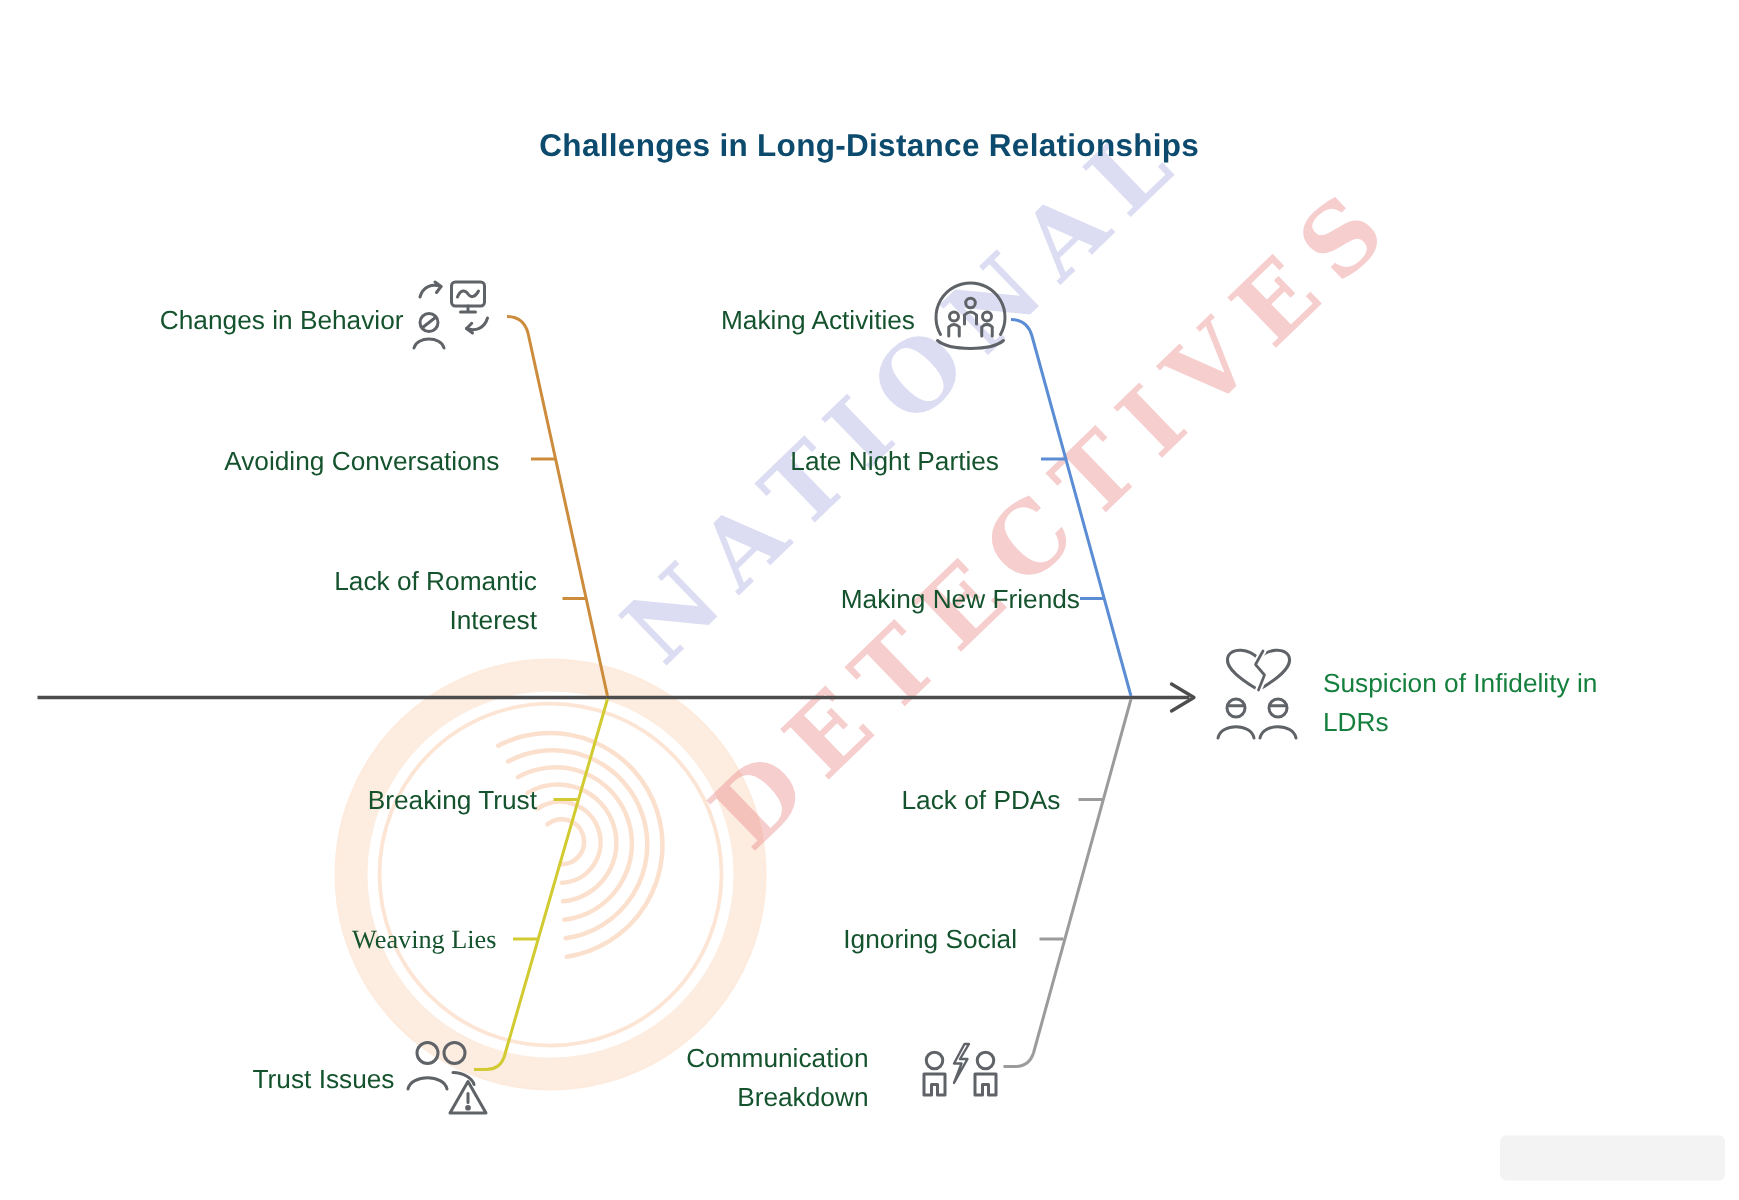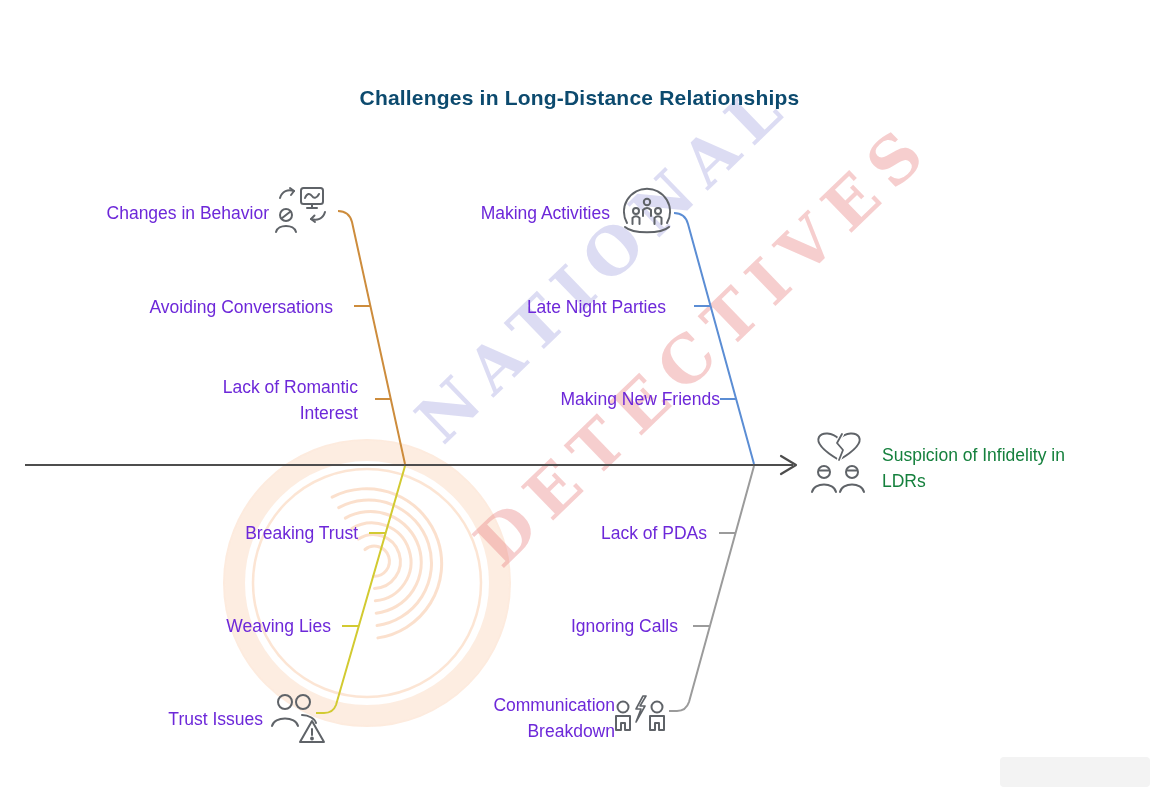--- a/index.html
+++ b/index.html
@@ -27,21 +27,21 @@
   }
   
   .title{
     position:absolute;left:0;right:0;top:86px;margin:0;text-align:center;z-index:2;
     font-size:21px;font-weight:700;color:#0c4a6e;letter-spacing:0.2px;
   }
   
   .skeleton{position:absolute;left:0;top:0;z-index:1;}
   
   .lbl{
-    position:absolute;z-index:2;font-size:17.5px;line-height:26px;color:#6d28d9;
+    position:absolute;z-index:2;font-size:17.5px;line-height:26px;color:#14532d;
     text-align:right;white-space:nowrap;
   }
   .lbl.wrap{white-space:normal;}
   .effect-lbl{
     position:absolute;left:882px;top:442px;width:215px;z-index:2;
     font-size:17.5px;line-height:26px;color:#15803d;text-align:left;
   }
   
   .ic{position:absolute;z-index:2;color:#5f6368;}
   .ic svg{display:block;stroke:currentColor;fill:none;stroke-width:2;stroke-linecap:round;stroke-linejoin:round;}
@@ -95,26 +95,26 @@
 
   <div class="lbl" style="right:890px;top:200px;">Changes in Behavior</div>
   <div class="lbl" style="right:826px;top:294px;">Avoiding Conversations</div>
   <div class="lbl wrap" style="right:801px;top:374px;width:190px;">Lack of Romantic Interest</div>
 
   <div class="lbl" style="right:549px;top:200px;">Making Activities</div>
   <div class="lbl" style="right:493px;top:294px;">Late Night Parties</div>
   <div class="lbl" style="right:439px;top:386px;">Making New Friends</div>
 
   <div class="lbl" style="right:801px;top:520px;text-align:right;">Breaking Trust</div>
-  <div class="lbl" style="right:828px;top:613px;">Weaving Lies</div>
+  <div class="lbl" style="right:828px;top:613px;font-family:Liberation Serif, serif;">Weaving Lies</div>
   <div class="lbl" style="right:896px;top:706px;margin-left:28px;">Trust Issues</div>
 
   <div class="lbl" style="right:452px;top:520px;">Lack of PDAs</div>
-  <div class="lbl" style="right:481px;top:613px;">Ignoring Calls</div>
-  <div class="lbl wrap" style="right:544px;top:692px;width:170px;">Communication Breakdown</div>
+  <div class="lbl" style="right:481px;top:613px;">Ignoring Social</div>
+  <div class="lbl wrap" style="right:580px;top:692px;width:170px;">Communication Breakdown</div>
 
   <div class="effect-lbl">Suspicion of Infidelity in LDRs</div>
 
   <div class="ic" style="left:274px;top:185px;">
     <svg width="58" height="50" viewBox="0 0 58 50">
       <rect x="27" y="3" width="22" height="16" rx="2.5"></rect>
       <path d="M31 13 C33 8 36 8 38 11 C40 14 43 13 45 9"></path>
       <path d="M38 19 L38 23 M33 23 L43 23"></path>
       <path d="M6 13 C8 6 14 4 20 6"></path>
       <path d="M16 3 L20 6 L17 10"></path>

